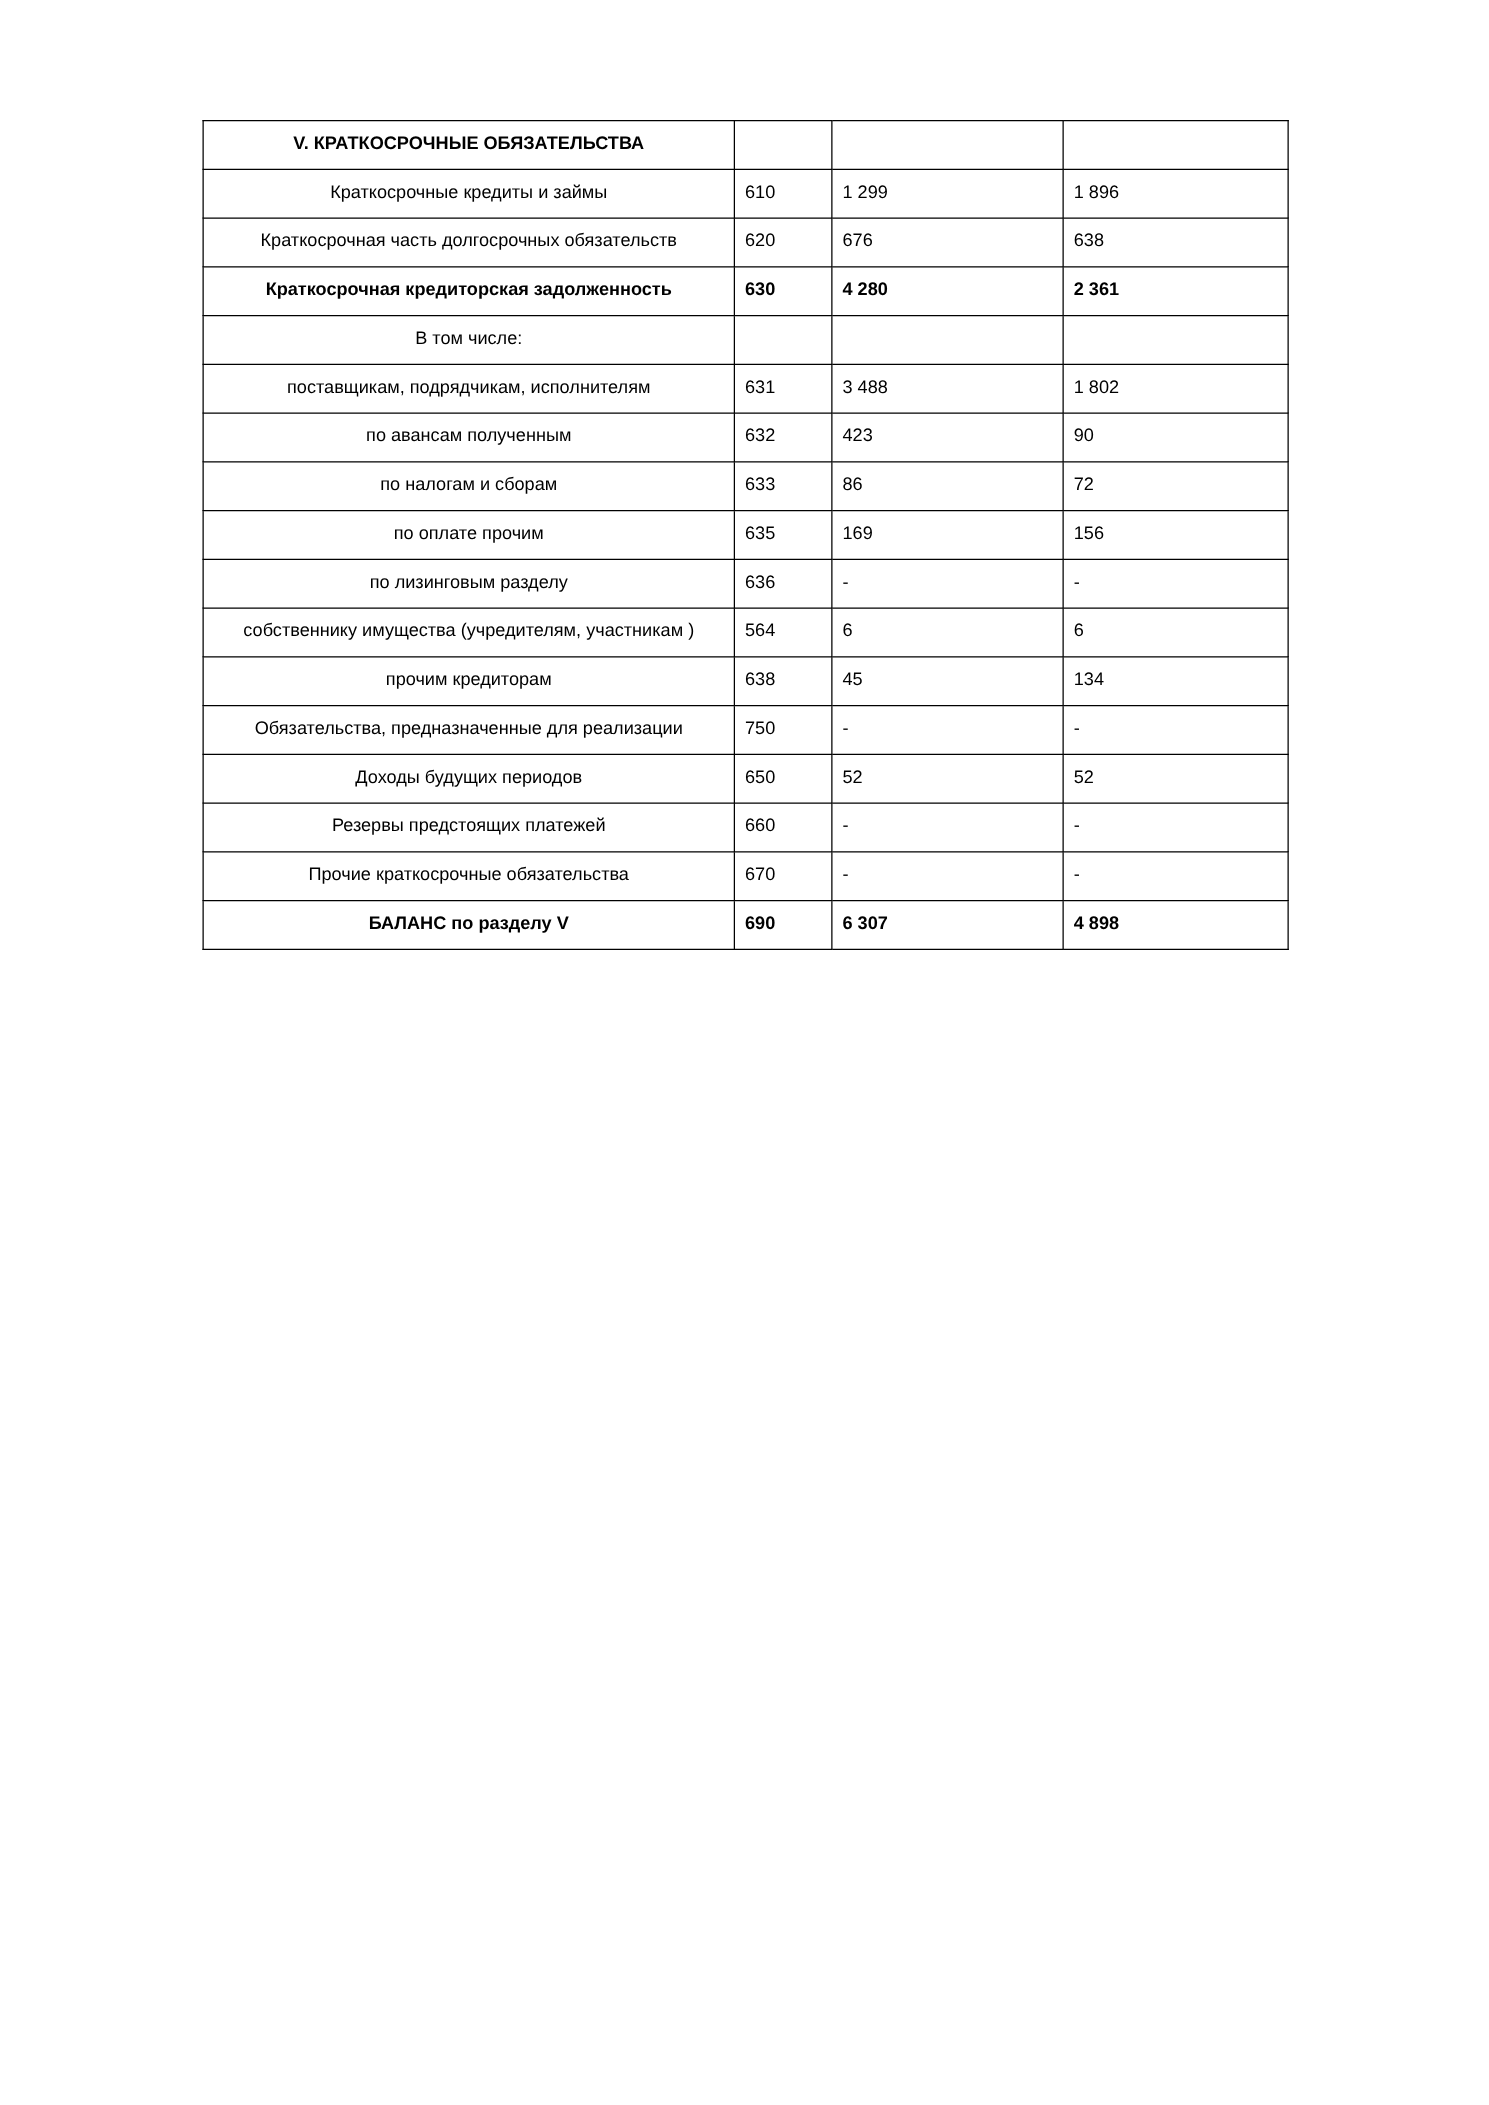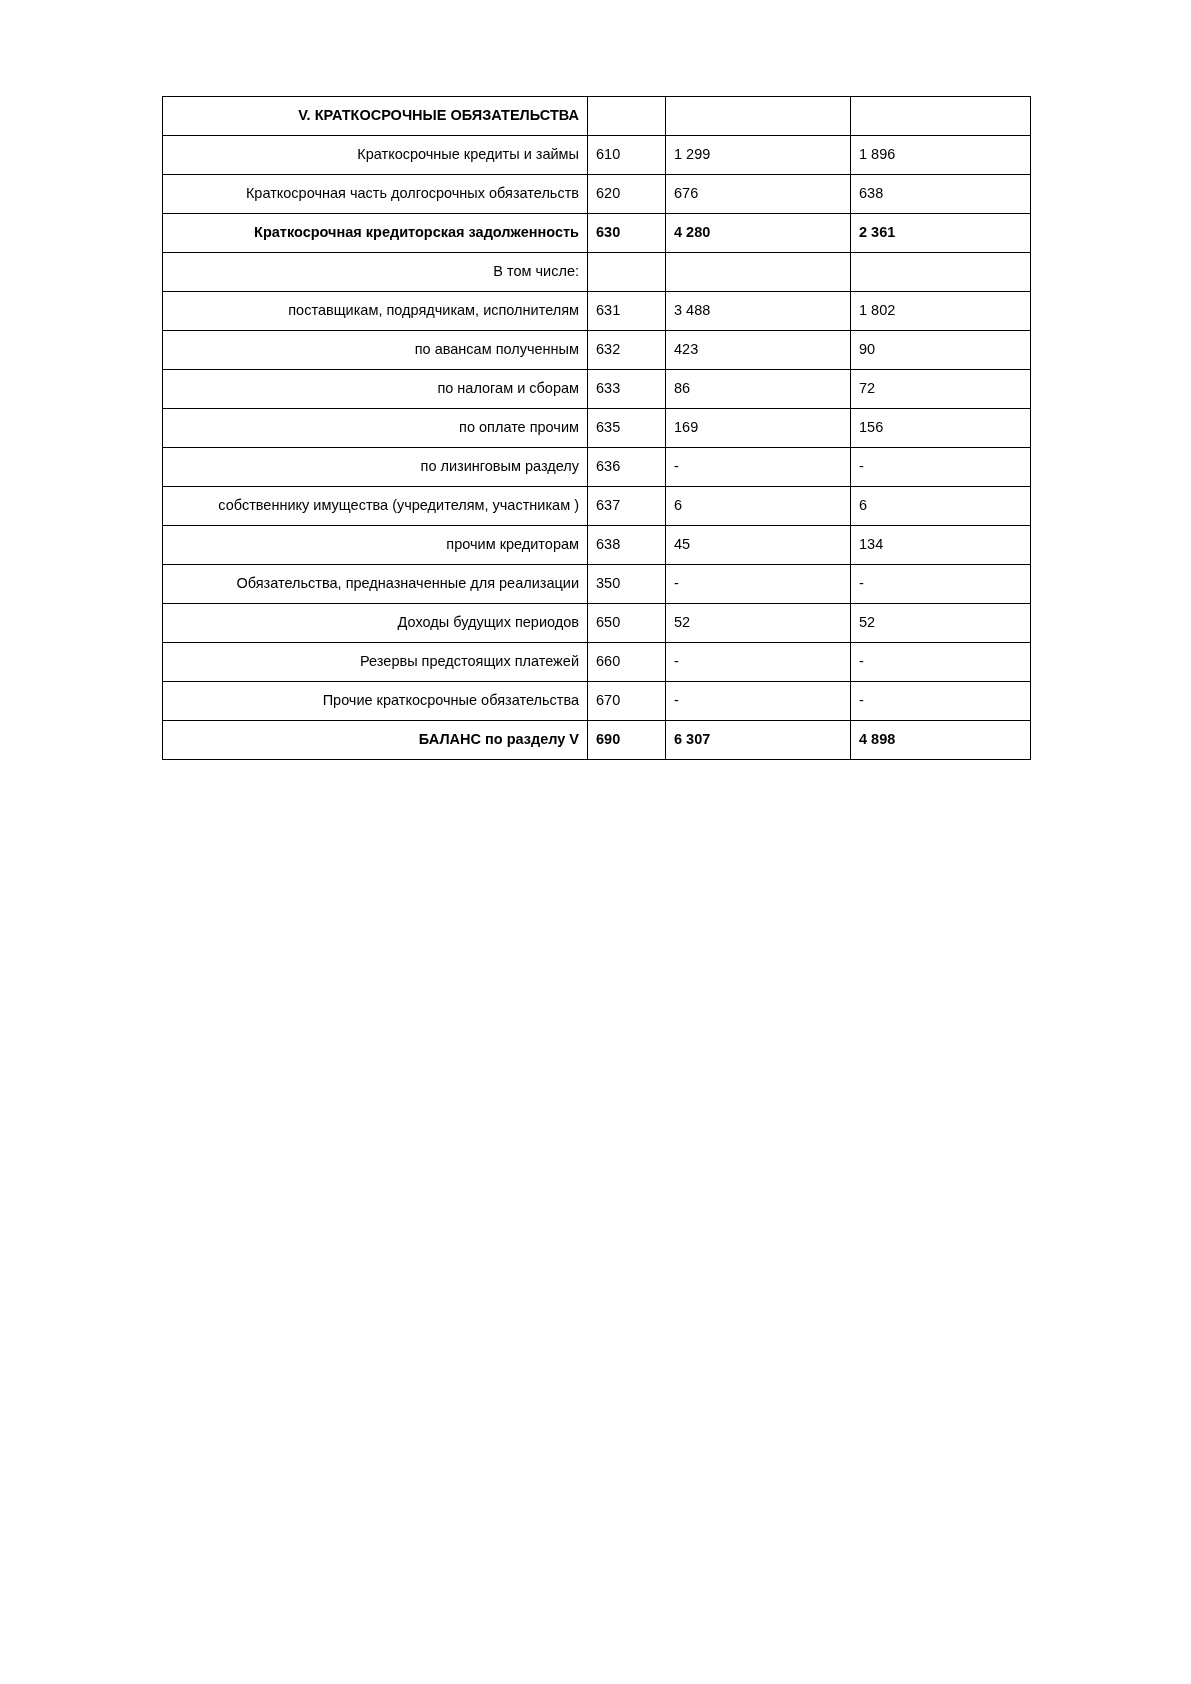--- a/index.html
+++ b/index.html
@@ -40,21 +40,21 @@
 
   table.balance td {
     border: 1px solid #000000;
     font-size: 14.5px;
     line-height: 1.2;
     padding: 6px 8px;
     vertical-align: middle;
     background: #ffffff;
   }
   td.name {
-    text-align: right;
+    text-align: center;
     padding-left: 10px;
   }
   td.code, td.val {
     text-align: left;
   }
   tr.h38 td { height: 26px; }
   .bold td, td.bold { font-weight: bold; }
 </style>
 </head>
 <body>
@@ -124,33 +124,33 @@
             <td class="val">156</td>
           </tr>
           <tr class="h38">
             <td class="name">по лизинговым разделу</td>
             <td class="code">636</td>
             <td class="val">-</td>
             <td class="val">-</td>
           </tr>
           <tr class="h38">
             <td class="name">собственнику имущества (учредителям, участникам )</td>
-            <td class="code">637</td>
+            <td class="code">564</td>
             <td class="val">6</td>
             <td class="val">6</td>
           </tr>
           <tr class="h38">
             <td class="name">прочим кредиторам</td>
             <td class="code">638</td>
             <td class="val">45</td>
             <td class="val">134</td>
           </tr>
           <tr class="h38">
             <td class="name">Обязательства, предназначенные для реализации</td>
-            <td class="code">350</td>
+            <td class="code">750</td>
             <td class="val">-</td>
             <td class="val">-</td>
           </tr>
           <tr class="h38">
             <td class="name">Доходы будущих периодов</td>
             <td class="code">650</td>
             <td class="val">52</td>
             <td class="val">52</td>
           </tr>
           <tr class="h38">

